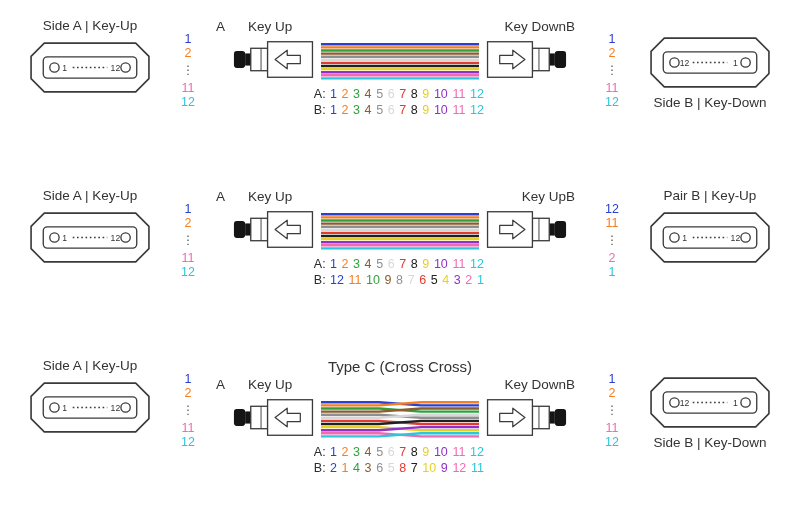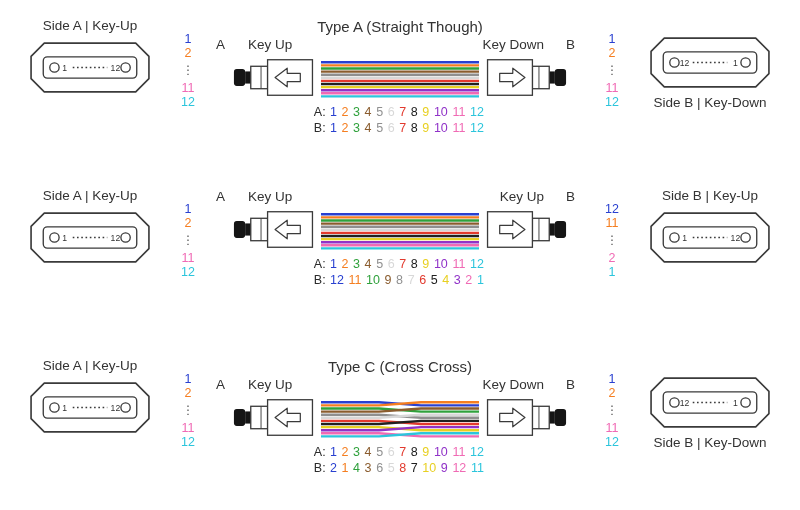--- a/index.html
+++ b/index.html
@@ -14,21 +14,21 @@
   .ftxt{font-size:8.5px;fill:#333;text-anchor:middle;font-family:"Liberation Sans",sans-serif;}
   .numcol{width:28px;flex:0 0 auto;display:flex;flex-direction:column;align-items:center;margin-top:14px;}
   .cnum{display:block;font-size:12.5px;line-height:14px;text-align:center;}
   .dots{display:block;color:#555;font-size:12px;line-height:15px;margin:3px 0;}
   .center{flex:1 1 auto;display:flex;flex-direction:column;align-items:center;min-width:0;}
   .title{font-size:15px;color:#333;line-height:18px;white-space:nowrap;}
   .labels-row{width:368px;display:flex;justify-content:space-between;font-size:13.5px;margin-top:1px;line-height:16px;}
   .lgroup{display:flex;}
   .lgroup .end{width:18px;}
   .lgroup.left .end{margin-right:14px;}
-  .lgroup.right .key{margin-right:22px;}
+  .lgroup.right .key{}
   .hw-row{display:flex;align-items:center;margin-top:3px;}
   .conn{width:86px;height:43px;flex:0 0 auto;}
   .ribbon{width:158px;height:40px;flex:0 0 auto;margin:0 2px;}
   .maps{display:flex;flex-direction:column;align-items:center;margin-top:5px;}
   .map-line{display:flex;align-items:baseline;font-size:12.5px;line-height:16px;}
   .maplabel{color:#2b2b2b;margin-right:2px;}
   .mapnums span{display:inline-block;margin:0 2.3px;}
   .hidden-defs{position:absolute;width:0;height:0;overflow:hidden;}
 </style>
 </head>
@@ -74,21 +74,20 @@
       </svg>
     </div>
     <div class="numcol">
         <span class="cnum" style="color: rgb(41, 64, 208);">1</span>
         <span class="cnum" style="color: rgb(245, 126, 32);">2</span>
         <span class="dots">⋮</span>
         <span class="cnum" style="color: rgb(240, 106, 180);">11</span>
         <span class="cnum" style="color: rgb(44, 197, 220);">12</span>
       </div>
     <div class="center">
-      <div class="title">Type A (Straight Though)</div>
       <div class="labels-row">
         <span class="lgroup left">
             <span class="end">A</span>
             <span class="key">Key Up</span>
           </span>
         <span class="lgroup right">
             <span class="key">Key Down</span>
             <span class="end">B</span>
           </span>
       </div>
@@ -203,21 +202,21 @@
       </div>
     </div>
     <div class="numcol">
         <span class="cnum" style="color: rgb(41, 64, 208);">12</span>
         <span class="cnum" style="color: rgb(245, 126, 32);">11</span>
         <span class="dots">⋮</span>
         <span class="cnum" style="color: rgb(240, 106, 180);">2</span>
         <span class="cnum" style="color: rgb(44, 197, 220);">1</span>
       </div>
     <div class="endblock">
-      <div class="side-label">Side B | Key-Up</div>
+      <div class="side-label">Pair B | Key-Up</div>
       <svg class="face" viewBox="0 0 124 56">
         <use href="#mpo-face"></use>
         <text class="ftxt" x="37" y="31">1</text>
         <text class="ftxt" x="87" y="31">12</text>
       </svg>
     </div>
   </section>
 
   <section class="row">
     <div class="endblock">

